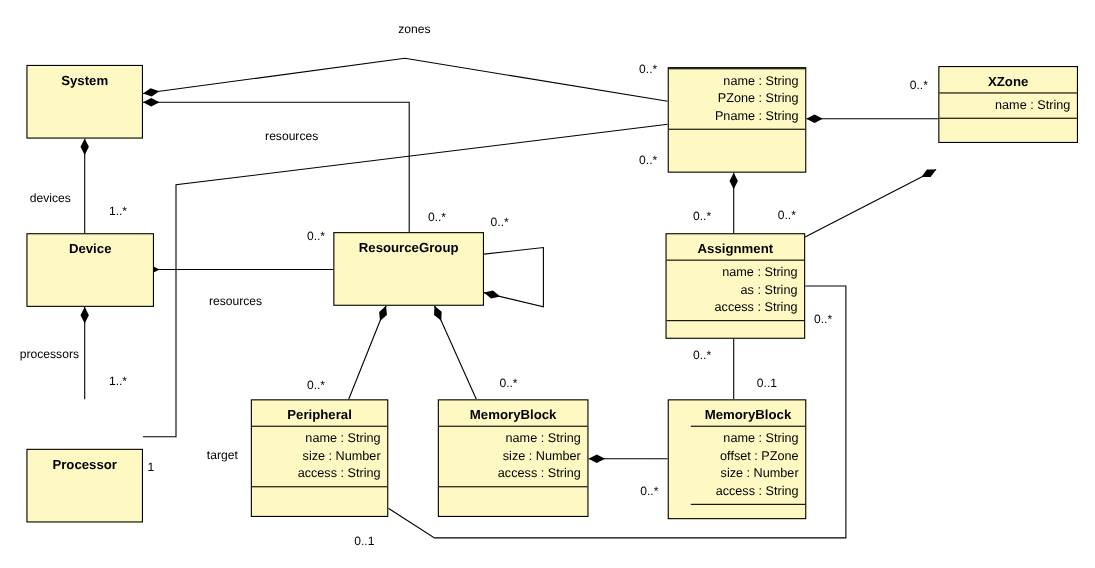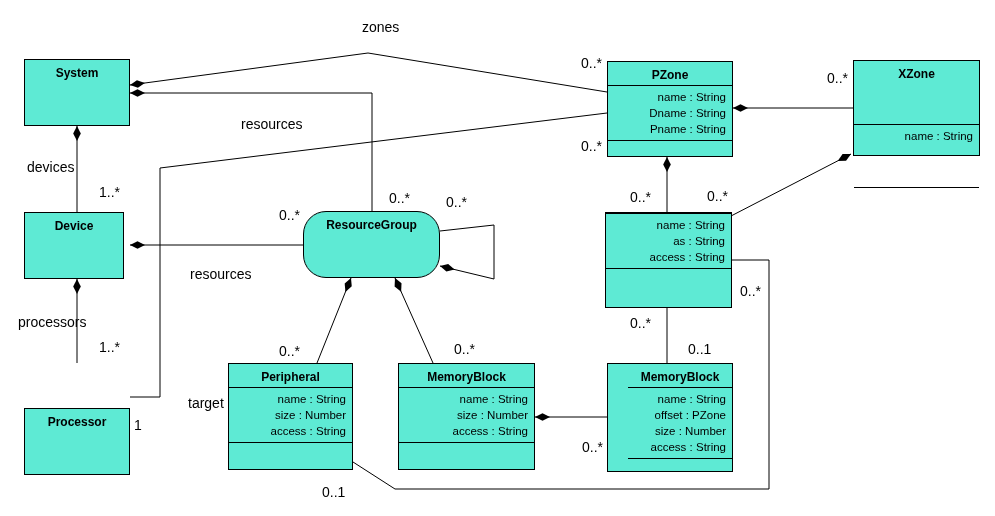--- a/index.html
+++ b/index.html
@@ -2,34 +2,34 @@
 <html><head>
 <meta charset="utf-8">
 <style>
   html,body { margin:0; padding:0; background:#fff; }
   #canvas {
     position:relative; width:995px; height:516px; background:#ffffff;
     font-family:"Liberation Sans", sans-serif; overflow:hidden;
   }
   #edges { position:absolute; left:0; top:0; width:995px; height:516px; }
   .cls {
-    position:absolute; background:#5eead4; border:1px solid #000;
+    position:absolute; background:#fef9c3; border:1px solid #000;
     box-sizing:border-box; display:flex; flex-direction:column; color:#000;
   }
   .cls .title {
     font-weight:bold; font-size:12px; text-align:center;
     padding:6px 2px 3px 2px; white-space:nowrap;
   }
   .cls .attrs {
     border-top:1px solid #000; padding:3px 6px; font-size:11.5px;
     line-height:16px; white-space:nowrap;text-align:right;
   }
   .cls .ops { border-top:1px solid #000; flex:1; }
   .lbl {
-    position:absolute; font-size:14px; color:#000; white-space:nowrap;
+    position:absolute; font-size:11px; color:#000; white-space:nowrap;
     line-height:12px;
     text-align:center;
   }
 </style>
 </head>
 <body>
 
 <div id="canvas">
 
   <svg id="edges" width="995" height="516" viewBox="0 0 995 516" fill="none" stroke="#000" stroke-width="1">
@@ -52,29 +52,29 @@
     <path marker-start="url(#dm)" d="M733,108 L853,108"></path>
     <path marker-start="url(#dm)" d="M851,154 L731,216"></path>
     <path d="M732,260 L769,260 L769,489 L395,489 L353,462"></path>
     <path d="M667,308 L667,363"></path>
   </svg>
 
   <div class="cls" style="left:24px;top:59px;width:106px;height:67px;">
     <div class="title">System</div>
   </div>
 
-  <div class="cls" style="left:24px;top:212px;width:100px;height:67px;">
+  <div class="cls" style="left:24px;top:212px;width:116px;height:67px;">
     <div class="title">Device</div>
   </div>
 
   <div class="cls" style="left:24px;top:363px;width:106px;height:67px;margin-top:45px;">
     <div class="title">Processor</div>
   </div>
 
-  <div class="cls" style="left:303px;top:211px;width:137px;height:67px;border-radius:23px;">
+  <div class="cls" style="left:303px;top:211px;width:137px;height:67px;">
     <div class="title">ResourceGroup</div>
   </div>
 
   <div class="cls" style="left:228px;top:363px;width:125px;height:107px;">
     <div class="title">Peripheral</div>
     <div class="attrs">
       <div>name : String</div>
       <div>size : Number</div>
       <div>access : String</div>
     </div>
@@ -96,52 +96,52 @@
     <div class="attrs">
       <div>name : String</div>
       <div>offset : PZone</div>
       <div>size : Number</div>
       <div>access : String</div>
     </div>
     <div class="ops"></div>
   </div>
 
   <div class="cls" style="left:607px;top:61px;width:126px;height:96px;">
-    <div class="title">PZone</div>
     <div class="attrs">
       <div>name : String</div>
-      <div>Dname : String</div>
+      <div>PZone : String</div>
       <div>Pname : String</div>
     </div>
     <div class="ops"></div>
   </div>
 
-  <div class="cls" style="left:853px;top:60px;width:127px;height:96px;gap:40px;">
+  <div class="cls" style="left:853px;top:60px;width:127px;height:70px;">
     <div class="title">XZone</div>
     <div class="attrs">
       <div>name : String</div>
     </div>
     <div class="ops"></div>
   </div>
 
   <div class="cls" style="left:605px;top:212px;width:127px;height:96px;">
+    <div class="title">Assignment</div>
     <div class="attrs">
       <div>name : String</div>
       <div>as : String</div>
       <div>access : String</div>
     </div>
     <div class="ops"></div>
   </div>
 
   <span class="lbl" style="left:362px;top:21px;">zones</span>
   <span class="lbl" style="left:241px;top:118px;">resources</span>
-  <span class="lbl" style="left:27px;top:161px;">devices</span>
+  <span class="lbl" style="left:27px;top:175px;">devices</span>
   <span class="lbl" style="left:18px;top:316px;">processors</span>
   <span class="lbl" style="left:190px;top:268px;">resources</span>
-  <span class="lbl" style="left:175px;top:397px;padding-left:13px;">target</span>
+  <span class="lbl" style="left:175px;top:408px;padding-left:13px;">target</span>
 
   <span class="lbl" style="left:99px;top:186px;">1..*</span>
   <span class="lbl" style="left:99px;top:341px;">1..*</span>
   <span class="lbl" style="left:134px;top:419px;">1</span>
   <span class="lbl" style="left:581px;top:140px;">0..*</span>
   <span class="lbl" style="left:581px;top:57px;">0..*</span>
   <span class="lbl" style="left:389px;top:192px;">0..*</span>
   <span class="lbl" style="left:279px;top:209px;">0..*</span>
   <span class="lbl" style="left:446px;top:196px;">0..*</span>
   <span class="lbl" style="left:279px;top:345px;">0..*</span>

